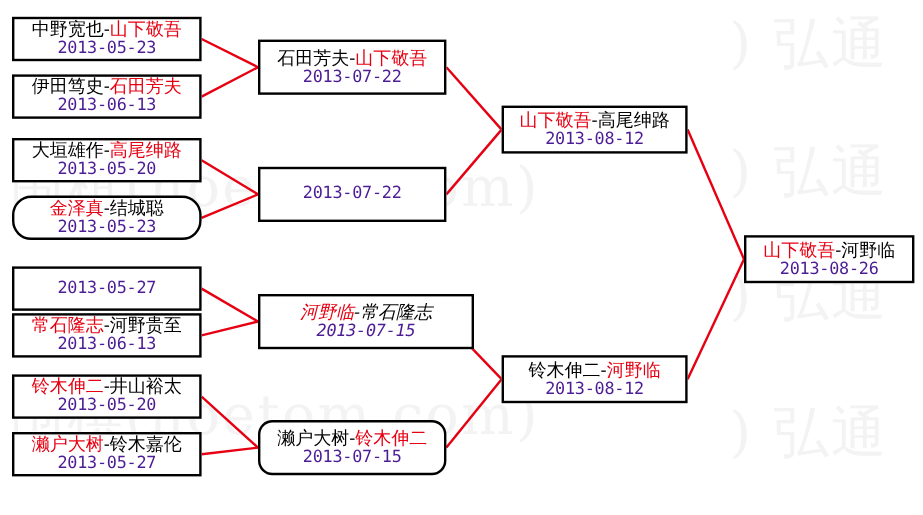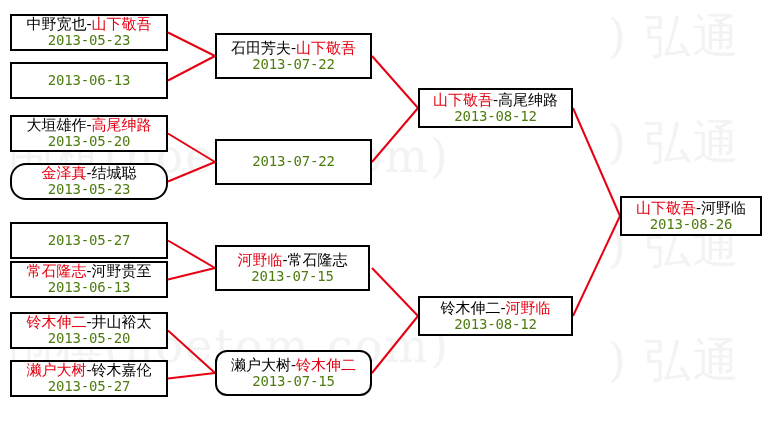--- a/index.html
+++ b/index.html
@@ -58,21 +58,21 @@
     white-space:nowrap;
   }
   .players{
     font-size:15px;
     font-family:"DejaVu Serif","Liberation Serif",serif;
     color:#000000;
   }
   .date{
     font-size:14px;
     font-family:"DejaVu Sans Mono","Liberation Mono",monospace;
-    color:#4d7c0f;
+    color:#4c1d95;
     letter-spacing:-0.2px;
   }
   .win{color:#e60012;}
   .lose{color:#000000;}
   .sep{color:#000000;}
 </style>
 </head>
 <body>
 
 <div id="bracket">
@@ -100,20 +100,21 @@
       <line x1="573" y1="108" x2="620" y2="216" stroke="#e60012"></line>
       <line x1="573" y1="316" x2="620" y2="216" stroke="#e60012"></line>
     </svg>
 
   <div id="boxes">
       <div class="match" style="left: 10px; top: 14px; width: 158px; height: 37px;">
         <div class="players"><span class="lose">中野宽也</span><span class="sep">-</span><span class="win">山下敬吾</span></div>
         <div class="date">2013-05-23</div>
       </div>
       <div class="match" style="left: 10px; top: 62px; width: 158px; height: 37px;">
+        <div class="players"><span class="lose">伊田笃史</span><span class="sep">-</span><span class="win">石田芳夫</span></div>
         <div class="date">2013-06-13</div>
       </div>
       <div class="match" style="left: 10px; top: 115px; width: 158px; height: 37px;">
         <div class="players"><span class="lose">大垣雄作</span><span class="sep">-</span><span class="win">高尾绅路</span></div>
         <div class="date">2013-05-20</div>
       </div>
       <div class="match" style="left: 10px; top: 163px; width: 158px; height: 37px; border-radius: 16px;">
         <div class="players"><span class="win">金泽真</span><span class="sep">-</span><span class="lose">结城聪</span></div>
         <div class="date">2013-05-23</div>
       </div>
@@ -132,21 +133,21 @@
         <div class="players"><span class="win">濑户大树</span><span class="sep">-</span><span class="lose">铃木嘉伦</span></div>
         <div class="date">2013-05-27</div>
       </div>
       <div class="match" style="left: 215px; top: 33px; width: 157px; height: 46px;">
         <div class="players"><span class="lose">石田芳夫</span><span class="sep">-</span><span class="win">山下敬吾</span></div>
         <div class="date">2013-07-22</div>
       </div>
       <div class="match" style="left: 215px; top: 139px; width: 157px; height: 46px;">
         <div class="date">2013-07-22</div>
       </div>
-      <div class="match" style="left: 215px; top: 245px; width: 155px; height: 46px;">
+      <div class="match" style="left: 215px; top: 245px; width: 180px; height: 46px; font-style: italic;">
         <div class="players"><span class="win">河野临</span><span class="sep">-</span><span class="lose">常石隆志</span></div>
         <div class="date">2013-07-15</div>
       </div>
       <div class="match" style="left: 215px; top: 350px; width: 157px; height: 46px; border-radius: 12px;">
         <div class="players"><span class="lose">濑户大树</span><span class="sep">-</span><span class="win">铃木伸二</span></div>
         <div class="date">2013-07-15</div>
       </div>
       <div class="match" style="left: 418px; top: 88px; width: 155px; height: 40px;">
         <div class="players"><span class="win">山下敬吾</span><span class="sep">-</span><span class="lose">高尾绅路</span></div>
         <div class="date">2013-08-12</div>

